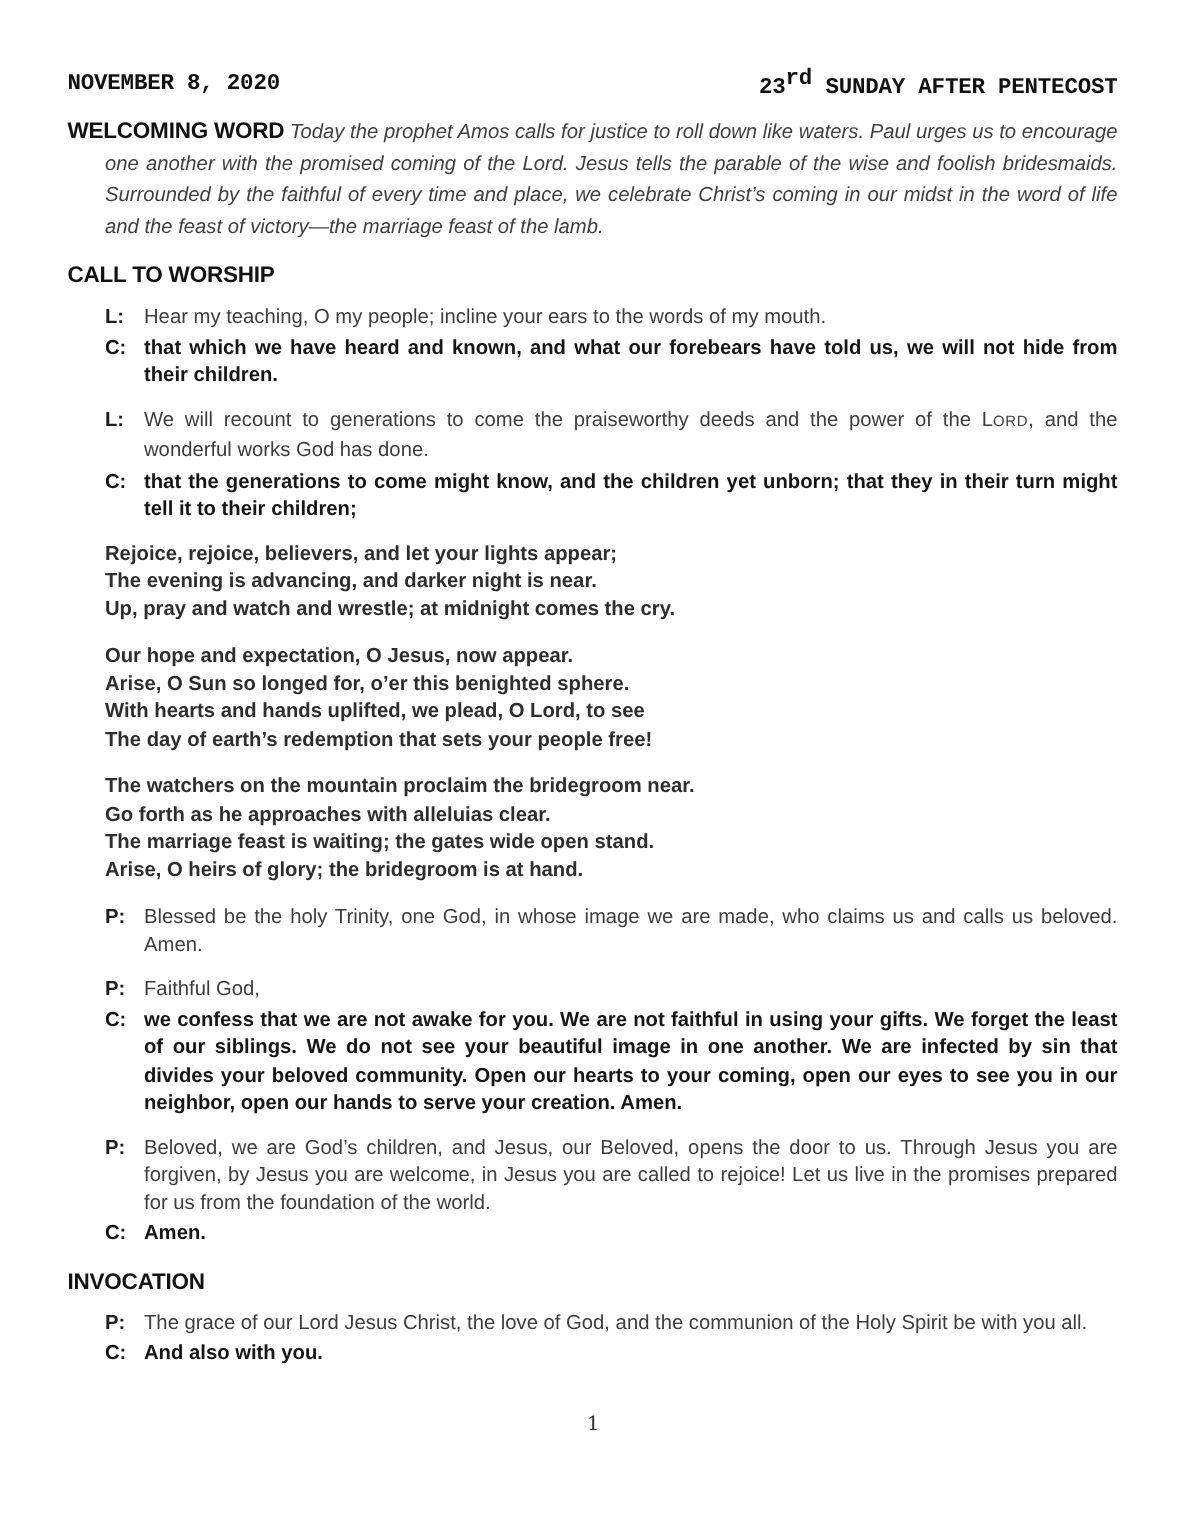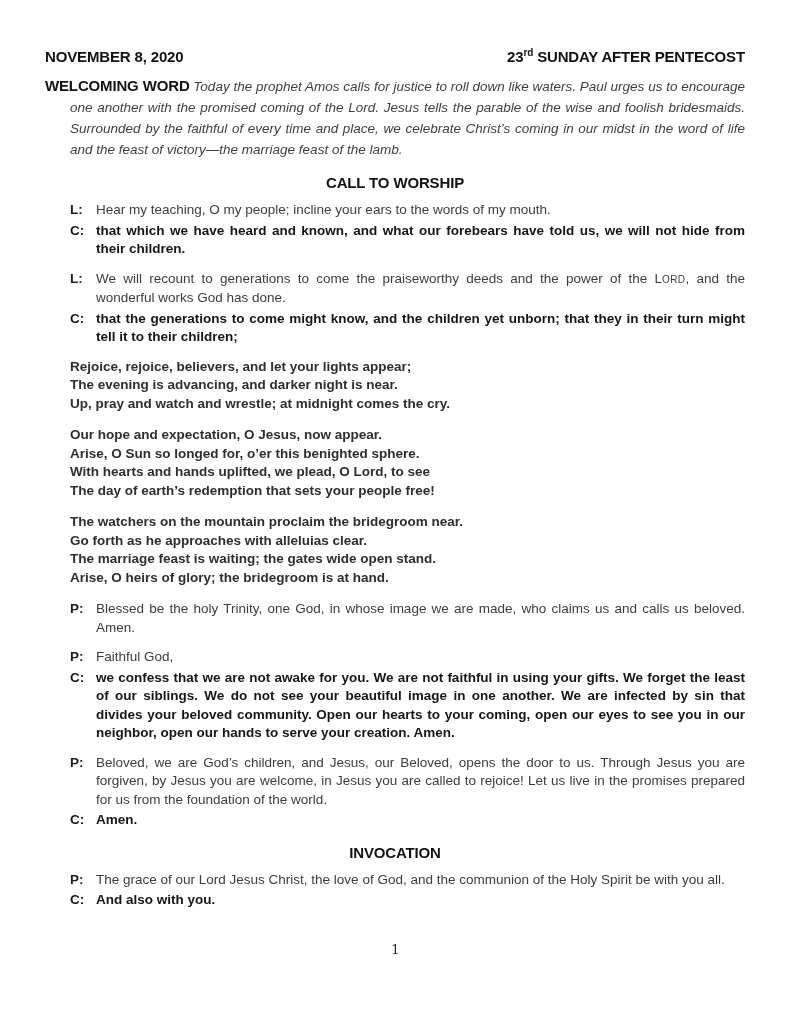--- a/index.html
+++ b/index.html
@@ -4,24 +4,24 @@
 <style>
   html,body{margin:0;padding:0;}
   body{
     width:791px;height:1024px;background:#ffffff;overflow:hidden;position:relative;
     font-family:"Liberation Sans","DejaVu Sans",sans-serif;
     color:#3d3d3d;font-size:13.5px;line-height:18.5px;
     -webkit-font-smoothing:antialiased;
   }
   .page{padding:44px 46px 0 45px;}
   .h{font-weight:800;color:#121212;letter-spacing:-0.15px;}
-  .header-row{display:flex;justify-content:space-between;align-items:flex-end;
-    font-size:15px;line-height:18px;margin-bottom:9px;}
-  .header-row .h sup{font-size:10px;font-weight:800;}
-  .section-label{font-size:15px;line-height:19px;margin:13px 0 9px 0;text-align:center;}
+  .header-row{display:flex;justify-content:space-between;align-items:center;
+    font-size:15px;line-height:18px;margin-bottom:9px;font-family:Liberation Mono, monospace;}
+  .header-row .h sup{font-size:15px;font-weight:800;}
+  .section-label{font-size:15px;line-height:19px;margin:13px 0 9px 0;}
   .welcome{margin:0;line-height:21px;text-align:justify;
     padding-left:25px;text-indent:-25px;}
   .welcome .lbl{font-style:normal;font-size:15px;}
   .ital{font-style:italic;color:#3f3f3f;}
   .dlg{display:flex;margin:0 0 2px 25px;}
   .dlg.gap{margin-bottom:11px;}
   .spk{flex:0 0 26px;font-weight:700;color:#1e1e1e;}
   .txt{flex:1;}
   .just{text-align:justify;}
   .bold .spk,.bold .txt{font-weight:700;color:#161616;}

